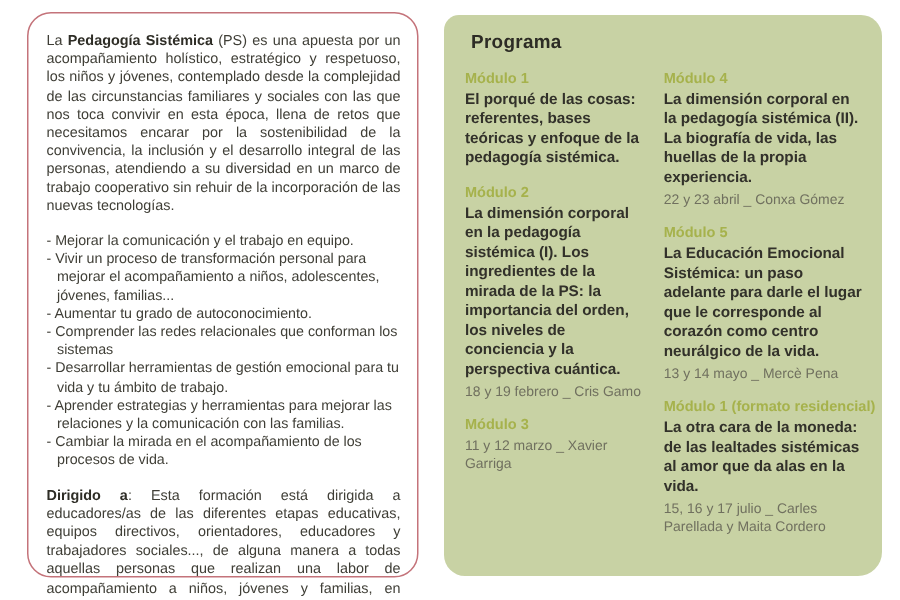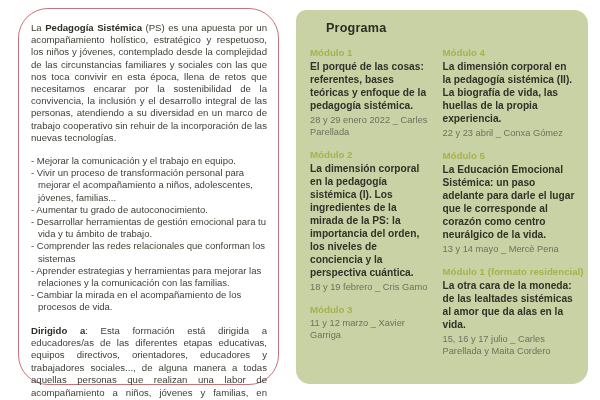--- a/index.html
+++ b/index.html
@@ -9,21 +9,21 @@
     background: #ffffff;
     font-family: "Liberation Sans", sans-serif;
     overflow: hidden;
   }
   .left-panel {
     position: absolute;
     left: 18px; top: 8px;
     width: 261px; height: 377px;
     box-sizing: border-box;
     border: 1.6px solid #c4737a;
-    border-radius: 30px;
+    border-radius: 16px;
     padding: 13px 11px 10px 12px;
     color: #3f3e36;
     background: #ffffff;
   }
   .intro {
     margin: 0 0 11px 0;
     font-size: 9.6px;
     line-height: 12.2px;
     text-align: justify;
   }
@@ -54,21 +54,21 @@
     position: absolute;
     left: 296px; top: 10px;
     width: 292px; height: 374px;
     box-sizing: border-box;
     background: #c8d2a4;
     border-radius: 10px 14px 16px 14px;
     padding: 11px 13px 10px 14px;
     color: #32312a;
   }
   .program-heading {
-    margin: 0 0 12px 16px;
+    margin: 0 0 12px 4px;
     font-size: 12.6px;
     font-weight: bold;
     color: #2d2c25;
     letter-spacing: 0.2px;
   }
   .program-cols {
     display: flex;
     gap: 15px;
   }
   .program-col { width: 50%; }
@@ -96,37 +96,36 @@
 </head>
 <body>
 
 <section class="left-panel">
   <p class="intro"><span>La </span><strong>Pedagogía Sistémica</strong><span> (PS) es una apuesta por un acompañamiento holístico, estratégico y respetuoso, los niños y jóvenes, contemplado desde la complejidad de las circunstancias familiares y sociales con las que nos toca convivir en esta época, llena de retos que necesitamos encarar por la sostenibilidad de la convivencia, la inclusión y el desarrollo integral de las personas, atendiendo a su diversidad en un marco de trabajo cooperativo sin rehuir de la incorporación de las nuevas tecnologías.</span></p>
 
   <ul class="benefits-list">
     <li>- Mejorar la comunicación y el trabajo en equipo.</li>
     <li>- Vivir un proceso de transformación personal para mejorar el acompañamiento a niños, adolescentes, jóvenes, familias...</li>
     <li>- Aumentar tu grado de autoconocimiento.</li>
+    <li>- Comprender las redes relacionales que conforman los sistemas</li>
     <li>- Desarrollar herramientas de gestión emocional para tu vida y tu ámbito de trabajo.</li>
-    <li>- Comprender las redes relacionales que conforman los sistemas</li>
     <li>- Aprender estrategias y herramientas para mejorar las relaciones y la comunicación con las familias.</li>
     <li>- Cambiar la mirada en el acompañamiento de los procesos de vida.</li>
   </ul>
 
   <p class="dirigido"><strong>Dirigido a</strong><span>: Esta formación está dirigida a educadores/as de las diferentes etapas educativas, equipos directivos, orientadores, educadores y trabajadores sociales..., de alguna manera a todas aquellas personas que realizan una labor de acompañamiento a niños, jóvenes y familias, en contextos diversos.</span></p>
 </section>
 
 <section class="program-panel">
   <h2 class="program-heading">Programa</h2>
   <div class="program-cols">
     <div class="program-col">
       <article class="module">
         <div class="module-label">Módulo 1</div>
         <div class="module-title">El porqué de las cosas: referentes, bases teóricas y enfoque de la pedagogía sistémica.</div>
-        <div class="module-date">28 y 29 enero 2022 _ Carles Parellada</div>
       </article>
       <article class="module">
         <div class="module-label">Módulo 2</div>
         <div class="module-title">La dimensión corporal en la pedagogía sistémica (I). Los ingredientes de la mirada de la PS: la importancia del orden, los niveles de conciencia y la perspectiva cuántica.</div>
         <div class="module-date">18 y 19 febrero _ Cris Gamo</div>
       </article>
       <article class="module">
         <div class="module-label">Módulo 3</div>
         <div class="module-date">11 y 12 marzo _ Xavier Garriga</div>
       </article>

